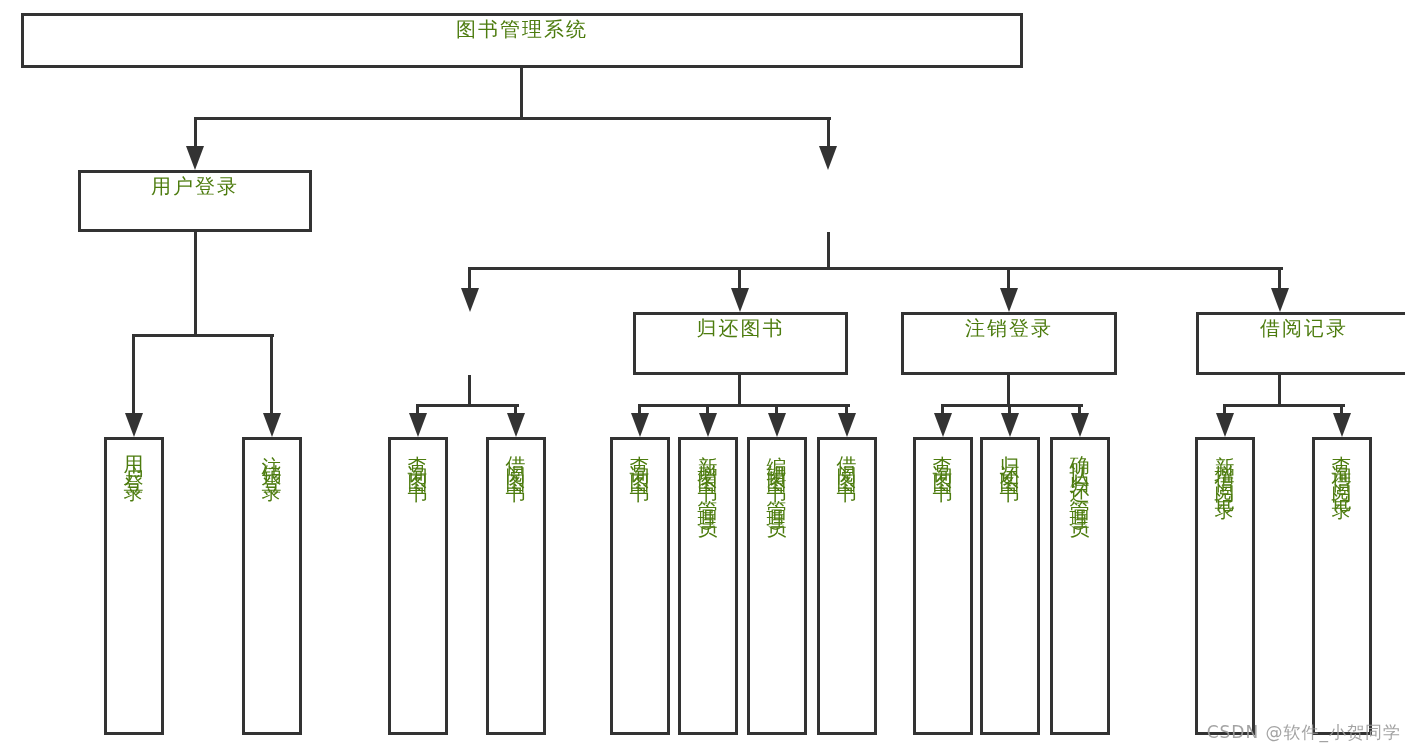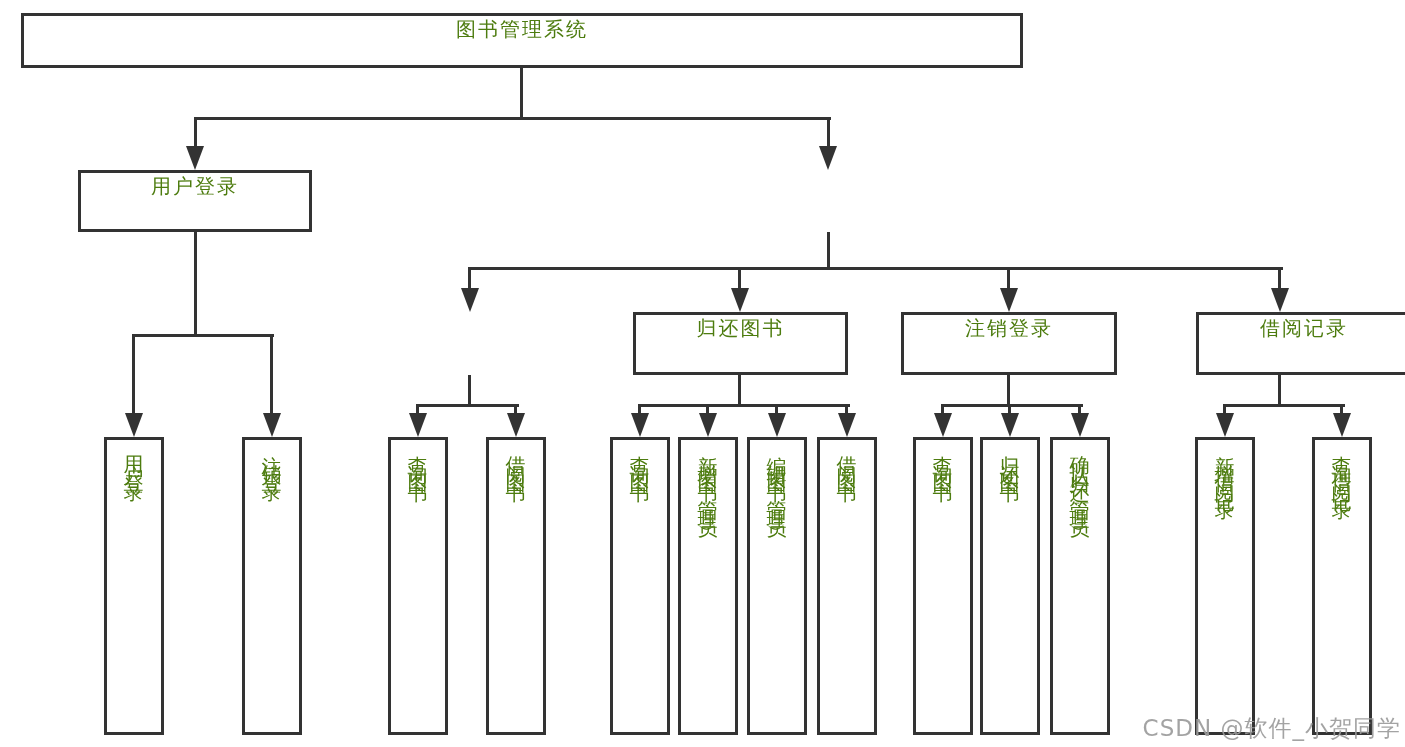--- a/index.html
+++ b/index.html
@@ -49,21 +49,21 @@
     border-left: 9px solid transparent;
     border-right: 9px solid transparent;
     border-top: 24px solid #333333;
     z-index: 1;
   }
 
   .watermark {
     position: absolute;
     right: 4px;
     bottom: 3px;
-    font-size: 23px;
+    font-size: 17px;
     letter-spacing: 1px;
     color: #9c9c9c;
     opacity: 0.92;
     z-index: 6;
     white-space: nowrap;
     margin-left: 8px;
   }
 </style>
 </head>
 <body>

